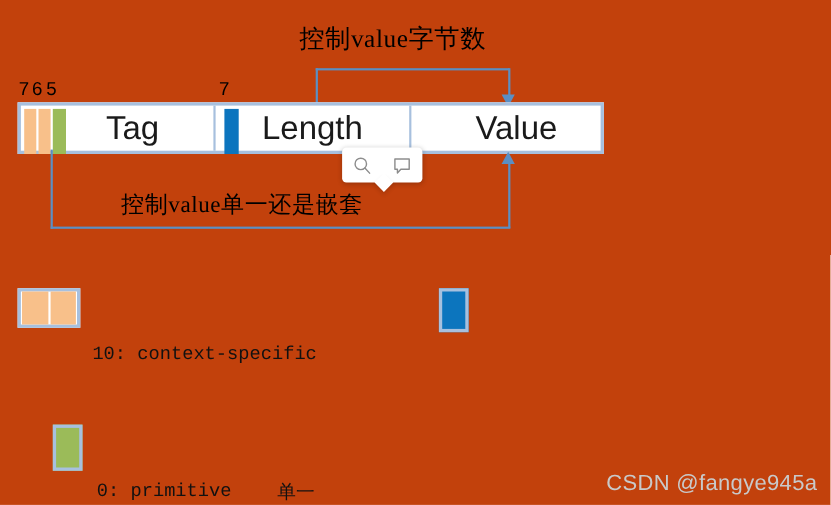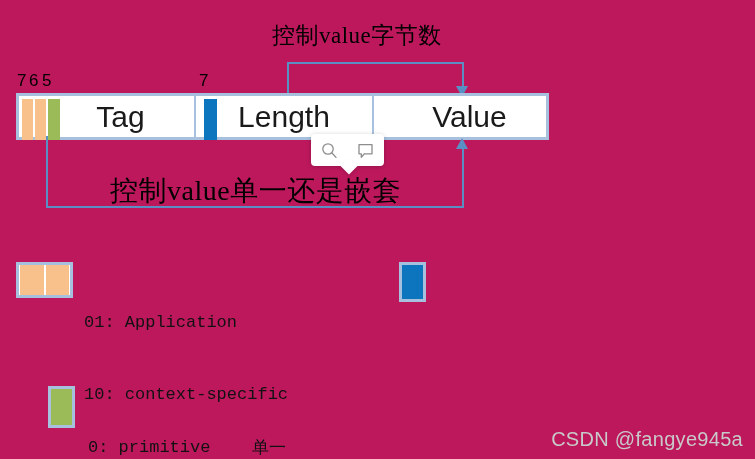--- a/index.html
+++ b/index.html
@@ -4,21 +4,21 @@
 <style>
   html, body {
     margin: 0;
     padding: 0;
     background: #ffffff;
   }
   #canvas {
     position: relative;
     width: 755px;
     height: 459px;
-    background: #be185d;
+    background: #c2410c;
     font-family: "Liberation Sans", sans-serif;
     overflow: hidden;
   }
 
   
   .anno-top-label {
     position: absolute;
     left: 272px;
     top: 20px;
     font-family: "Liberation Serif", serif;
@@ -163,21 +163,21 @@
     height: 0;
     border-left: 6px solid transparent;
     border-right: 6px solid transparent;
     border-bottom: 11px solid #5A8FC4;
   }
   .anno-bot-label {
     position: absolute;
     left: 110px;
     top: 172px;
     font-family: "Liberation Serif", serif;
-    font-size: 28px;
+    font-size: 21px;
     color: #000000;
     white-space: nowrap;
     letter-spacing: 0.5px;
   }
 
   
   .popup {
     position: absolute;
     left: 311px;
     top: 134px;
@@ -315,21 +315,20 @@
         <path d="M2 2.6h13v9.2H7.4L4.3 15.2v-3.4H2z" fill="none" stroke="#8d8d8d" stroke-width="1.3" stroke-linejoin="round"></path>
       </svg>
     </span>
   </div>
 
   <div class="legend-swatch sw-class">
     <div class="half"></div>
     <div class="half"></div>
   </div>
   <div class="legend-text lt-class">
-    <span class="legend-row">01: Application</span>
     <span class="legend-row">10: context-specific</span>
     
   </div>
 
   <div class="legend-swatch sw-blue"></div>
 
   <div class="legend-swatch sw-green"></div>
   <div class="legend-text lt-pc">
     <span class="legend-row">0: primitive</span>
     

